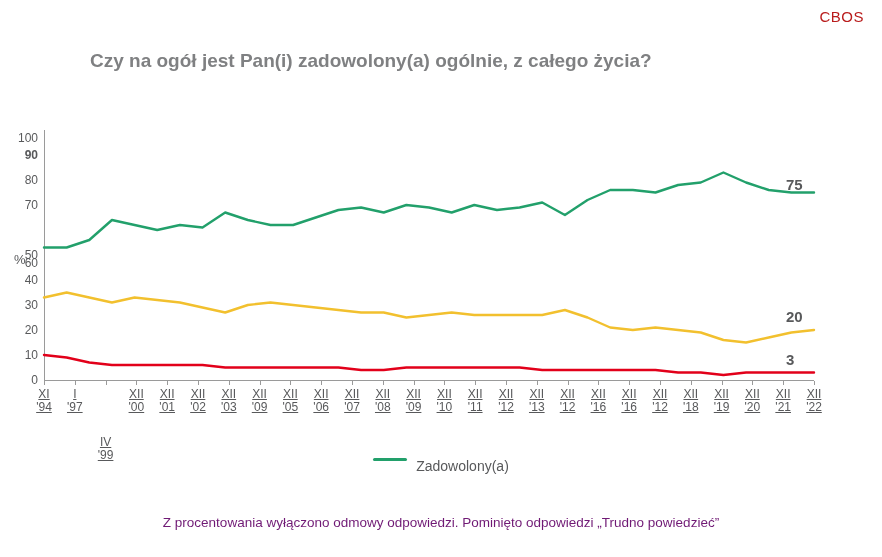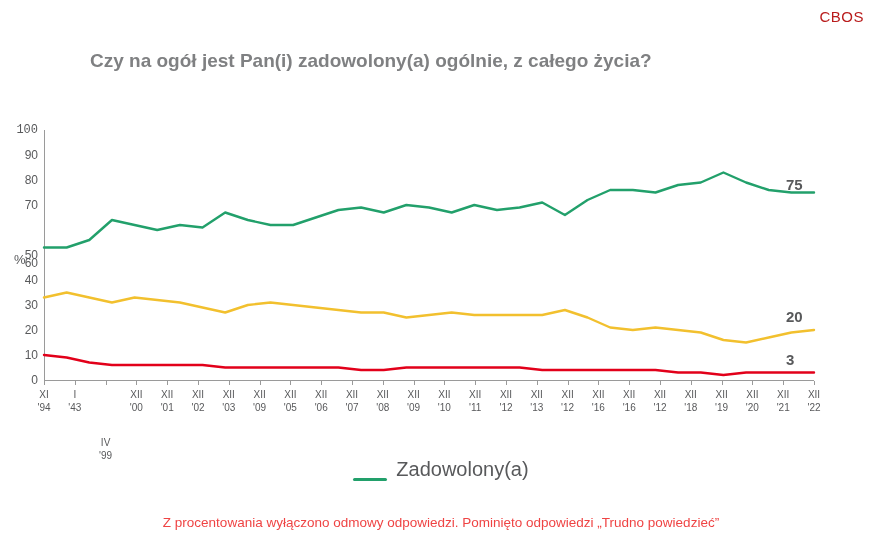--- a/index.html
+++ b/index.html
@@ -81,62 +81,63 @@
   .x-labels {
     position: absolute;
     left: 44px;
     top: 388px;
     width: 770px;
     height: 40px;
   }
   .xlab {
     position: absolute;
     text-align: center;
-    font-size: 10px;
+    font-size: 12px;
     line-height: 13px;
     color: #58595b;
     transform: translateX(-50%);
     width: 34px;
+    text-decoration: underline;
   }
   .endlabel {
     position: absolute;
     font-size: 15px;
     font-weight: bold;
     color: #58595b;
   }
   .legend {
     position: absolute;
     top: 458px;
     left: 0;
     width: 882px;
     display: flex;
     justify-content: center;
     gap: 58px;
   }
   .legend-item {
     display: flex;
-    align-items: flex-end;
+    align-items: flex-start;
     gap: 9px;
-    font-size: 20px;
+    font-size: 14px;
     color: #58595b;
   }
   .legend-swatch {
     width: 34px;
     height: 3px;
     border-radius: 2px;
     display: block;
   }
   .footnote {
     position: absolute;
     top: 515px;
     left: 0;
     width: 882px;
     text-align: center;
     font-size: 13.5px;
-    color: #ef4444;
+    color: #701a75;
   }
   svg.lines {
     position: absolute;
     left: 0;
     top: 0;
     overflow: visible;
   }
 </style>
 </head>
 <body>
@@ -153,22 +154,22 @@
   <div id="yticks">
       <div class="ytick" style="top: 250px;">0</div>
       <div class="ytick" style="top: 225px;">10</div>
       <div class="ytick" style="top: 200px;">20</div>
       <div class="ytick" style="top: 175px;">30</div>
       <div class="ytick" style="top: 150px;">40</div>
       <div class="ytick" style="top: 125px;">50</div>
       <div class="ytick" style="top: 100px; margin-top: 33px;">60</div>
       <div class="ytick" style="top: 75px;">70</div>
       <div class="ytick" style="top: 50px;">80</div>
-      <div class="ytick" style="top: 25px;">90</div>
-      <div class="ytick" style="top: 0px; font-family: Liberation Mono, monospace;">100</div>
+      <div class="ytick" style="top: 25px; font-weight: bold;">90</div>
+      <div class="ytick" style="top: 8px;">100</div>
     </div>
   <div id="xticks">
       <div class="tick-mark" style="left: 0px;"></div>
       <div class="tick-mark" style="left: 30.8px;"></div>
       <div class="tick-mark" style="left: 61.6px;"></div>
       <div class="tick-mark" style="left: 92.4px;"></div>
       <div class="tick-mark" style="left: 123.2px;"></div>
       <div class="tick-mark" style="left: 154px;"></div>
       <div class="tick-mark" style="left: 184.8px;"></div>
       <div class="tick-mark" style="left: 215.6px;"></div>
@@ -198,21 +199,21 @@
     </svg>
 </div>
 
 <div class="x-labels" id="xlabels">
     <div class="xlab" style="left: 0px;">
       <div>XI</div>
       <div>'94</div>
     </div>
     <div class="xlab" style="left: 30.8px;">
       <div>I</div>
-      <div>'43</div>
+      <div>'97</div>
     </div>
     <div class="xlab" style="left: 61.6px; margin-top: 48px;">
       <div>IV</div>
       <div>'99</div>
     </div>
     <div class="xlab" style="left: 92.4px;">
       <div>XII</div>
       <div>'00</div>
     </div>
     <div class="xlab" style="left: 123.2px;">

